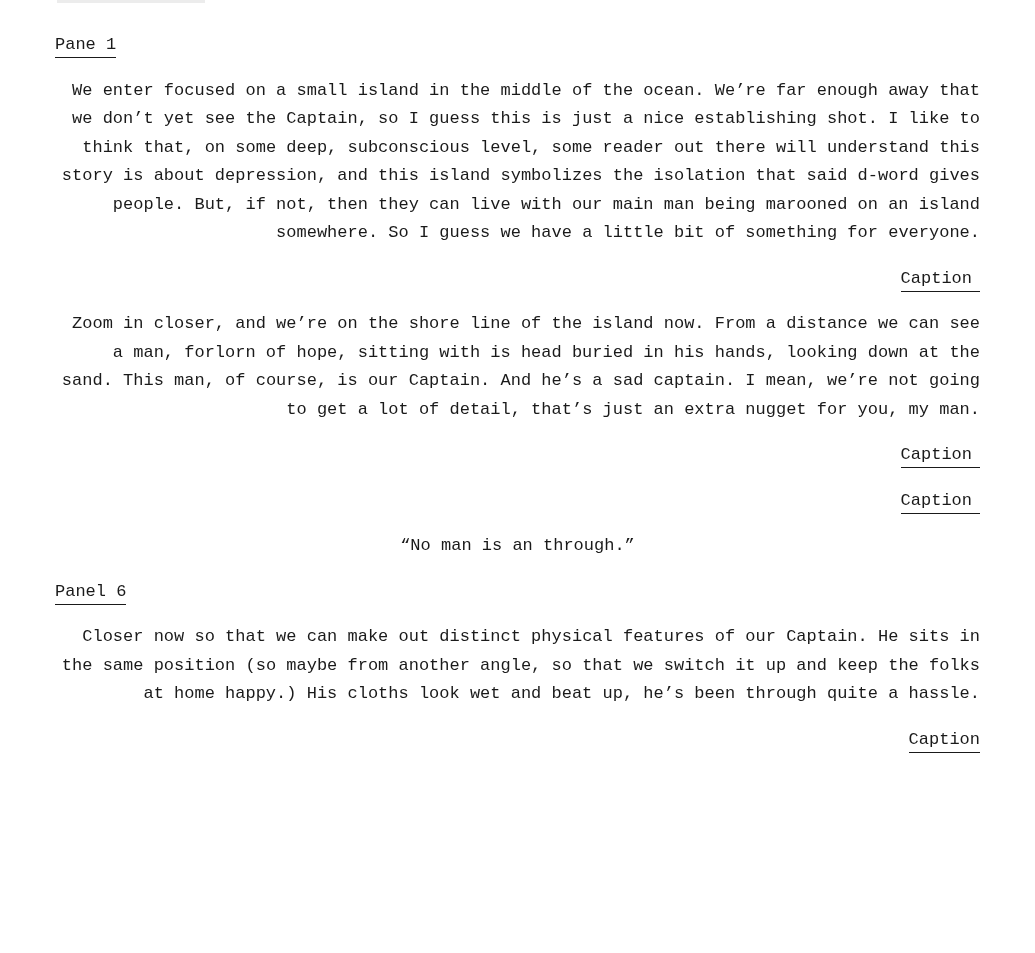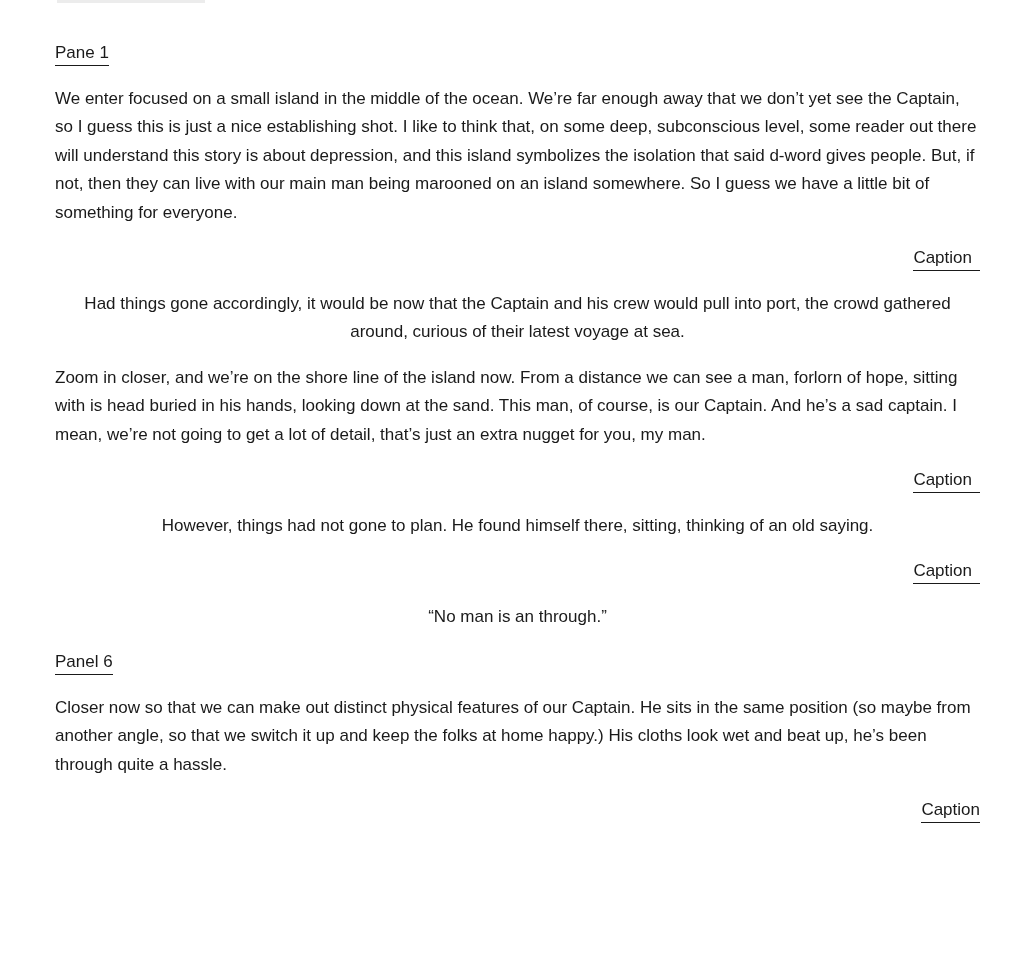--- a/index.html
+++ b/index.html
@@ -16,25 +16,26 @@
     font-size: 17px;
     color: #1a1a1a;
   }
   .doc {
     position: absolute;
     top: 23px;
     left: 55px;
     width: 925px;
   }
   .block {
-    margin: 16px 0 17px 0;
+    margin: 8px 0 17px 0;
     line-height: 28.5px;
+    font-family: Liberation Mono, monospace;
   }
   .para {
-    text-align: left;
+    text-align: right;
   }
   .caption-text {
     text-align: center;
   }
   .heading-left {
     text-align: left;
   }
   .heading-center {
     text-align: right;
   }
@@ -65,30 +66,28 @@
   <div class="block heading-left">
     <span class="u">Pane 1</span>
   </div>
 
   <div class="block para">We enter focused on a small island in the middle of the ocean. We’re far enough away that we don’t yet see the Captain, so I guess this is just a nice establishing shot. I like to think that, on some deep, subconscious level, some reader out there will understand this story is about depression, and this island symbolizes the isolation that said d-word gives people. But, if not, then they can live with our main man being marooned on an island somewhere. So I guess we have a little bit of something for everyone.</div>
 
   <div class="block heading-center">
     <span class="u u-trail">Caption</span>
   </div>
 
-  <div class="block caption-text">Had things gone accordingly, it would be now that the Captain and his crew would pull into port, the crowd gathered around, curious of their latest voyage at sea.</div>
 
 
   <div class="block para">Zoom in closer, and we’re on the shore line of the island now. From a distance we can see a man, forlorn of hope, sitting with is head buried in his hands, looking down at the sand. This man, of course, is our Captain. And he’s a sad captain. I mean, we’re not going to get a lot of detail, that’s just an extra nugget for you, my man.</div>
 
   <div class="block heading-center">
     <span class="u u-trail">Caption</span>
   </div>
 
-  <div class="block caption-text">However, things had not gone to plan. He found himself there, sitting, thinking of an old saying.</div>
 
   <div class="block heading-center">
     <span class="u u-trail">Caption</span>
   </div>
 
   <div class="block caption-text">“No man is an through.”</div>
 
   <div class="block heading-left">
     <span class="u">Panel 6</span>
   </div>

